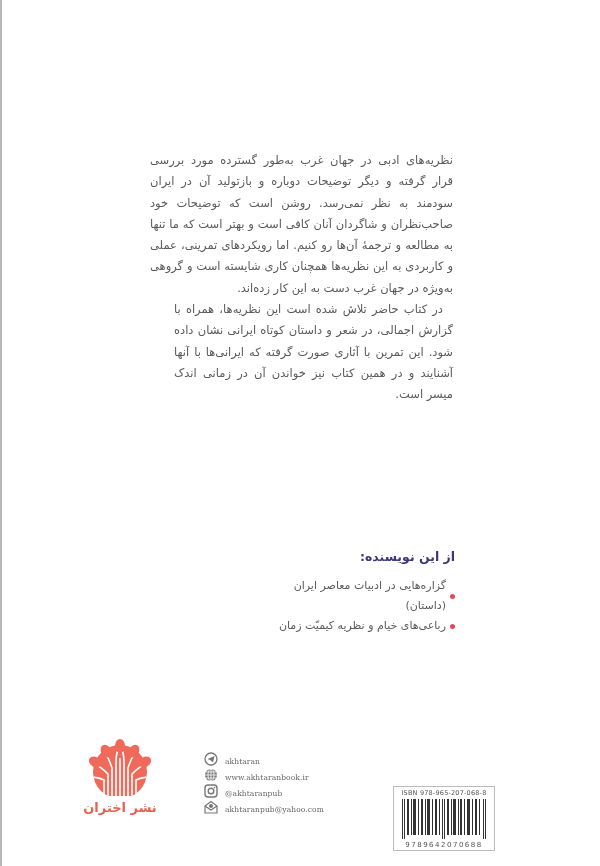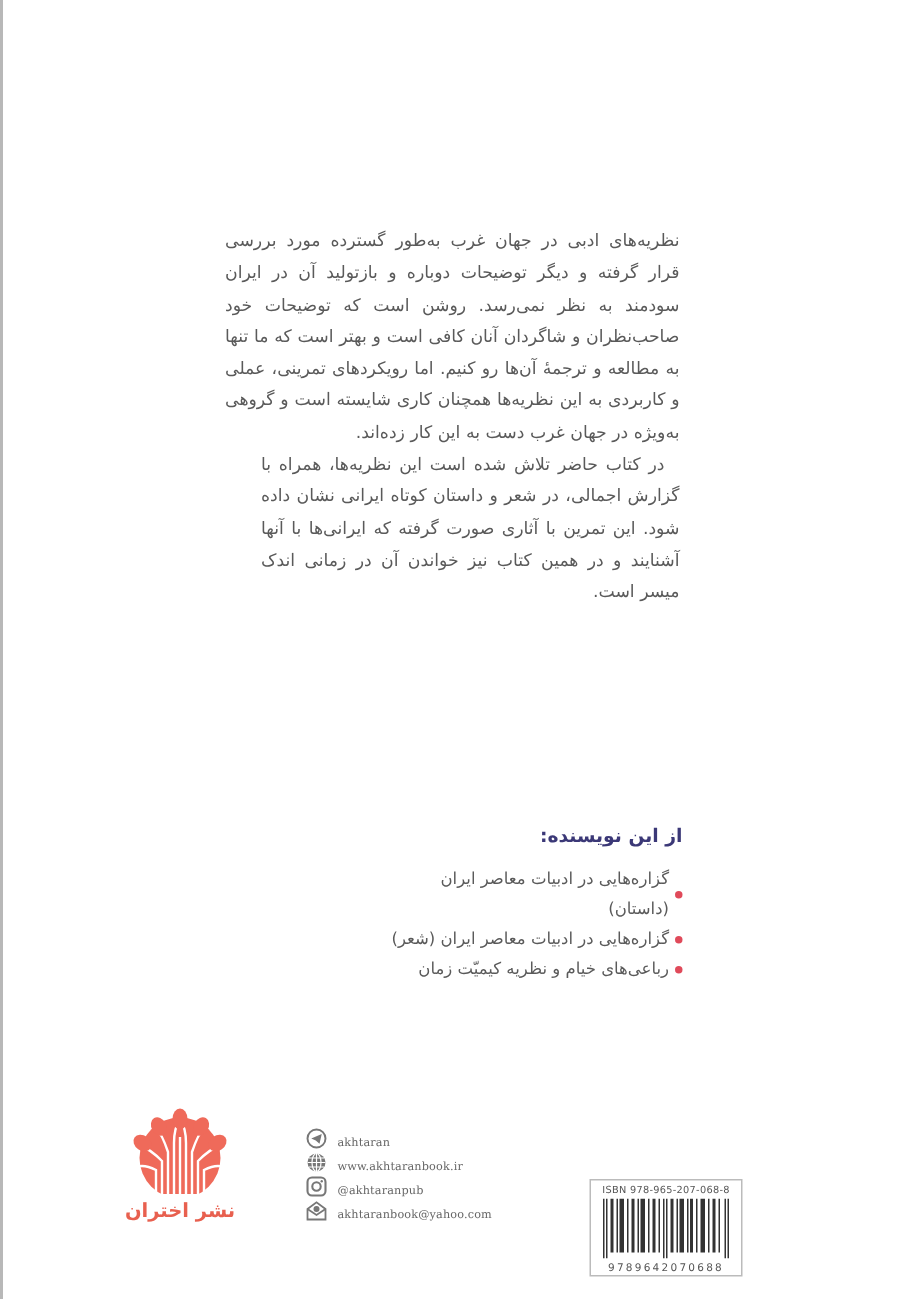--- a/index.html
+++ b/index.html
@@ -166,24 +166,20 @@
     <p>نظریه‌های ادبی در جهان غرب به‌طور گسترده مورد بررسی قرار گرفته و دیگر توضیحات دوباره و بازتولید آن در ایران سودمند به نظر نمی‌رسد. روشن است که توضیحات خود صاحب‌نظران و شاگردان آنان کافی است و بهتر است که ما تنها به مطالعه و ترجمهٔ آن‌ها رو کنیم. اما رویکردهای تمرینی، عملی و کاربردی به این نظریه‌ها همچنان کاری شایسته است و گروهی به‌ویژه در جهان غرب دست به این کار زده‌اند.</p>
     <p class="indent">در کتاب حاضر تلاش شده است این نظریه‌ها، همراه با گزارش اجمالی، در شعر و داستان کوتاه ایرانی نشان داده شود. این تمرین با آثاری صورت گرفته که ایرانی‌ها با آنها آشنایند و در همین کتاب نیز خواندن آن در زمانی اندک میسر است.</p>
   </div>
 
   <div class="by-author">
     <div class="heading">از این نویسنده:</div>
     <ul>
       <li>
         <span class="bullet"></span>
         <span>گزاره‌هایی در ادبیات معاصر ایران (داستان)</span>
-      </li>
-      <li>
-        <span class="bullet"></span>
-        <span>گزاره‌هایی در ادبیات معاصر ایران (شعر)</span>
       </li>
       <li>
         <span class="bullet"></span>
         <span>رباعی‌های خیام و نظریه کیمیّت زمان</span>
       </li>
     </ul>
   </div>
 
   <div class="logo">
     <svg width="76" height="62" viewBox="0 0 76 62">
@@ -241,21 +237,21 @@
         <circle cx="10.5" cy="3.5" r="0.8" fill="#777"></circle>
       </svg>
       <span class="contact-text">@akhtaranpub</span>
     </div>
     <div class="contact-row">
       <svg viewBox="0 0 14 14">
         <path d="M1 6 L7 1.5 L13 6 V13 H1 Z" fill="none" stroke="#777" stroke-width="1.2"></path>
         <path d="M1 6 L7 10 L13 6" fill="none" stroke="#777" stroke-width="1.2"></path>
         <circle cx="7" cy="6" r="2" fill="#777"></circle>
       </svg>
-      <span class="contact-text">akhtaranbook@yahoo.com</span>
+      <span class="contact-text">akhtaranpub@yahoo.com</span>
     </div>
   </div>
 
   <div class="barcode-box">
     <div class="isbn-top">ISBN  978-965-207-068-8</div>
     <svg class="bars" viewBox="0 0 84 40" preserveAspectRatio="none">
       <g fill="#333">
         <rect x="0" y="0" width="1" height="40"></rect>
         <rect x="2" y="0" width="1" height="40"></rect>
         <rect x="5" y="0" width="2" height="36"></rect>

